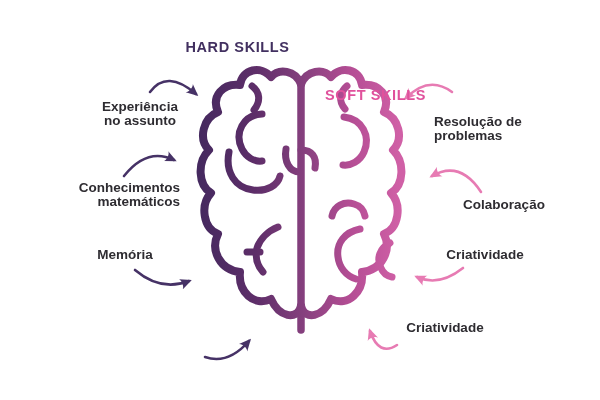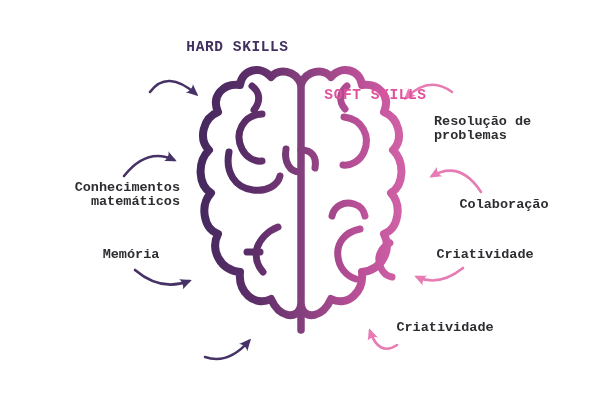--- a/index.html
+++ b/index.html
@@ -1,38 +1,38 @@
 <!DOCTYPE html>
 <html><head>
 <meta charset="utf-8">
 <style>
   html,body{margin:0;padding:0;background:#ffffff;}
   .canvas{
     position:relative;
     width:580px;height:400px;
     background:#ffffff;
     overflow:hidden;
-    font-family:Liberation Mono, monospace;
+    font-family:Liberation Sans, sans-serif;
   }
   .diagram-svg{position:absolute;left:0;top:0;width:600px;height:400px;}
   .title{
     position:absolute;top:40px;margin:0;
     font-size:14.5px;font-weight:700;letter-spacing:.6px;
     line-height:1;
   }
   .title.hard{left:160px;width:155px;text-align:center;color:#423060;}
   .title.soft{left:298px;width:155px;text-align:center;color:#e0519c;margin-top:48px;}
   .label{
     position:absolute;
     font-size:13.5px;font-weight:700;color:#2e2c31;
     line-height:1.07;white-space:pre-line;
   }
   .lbl-exp{left:80px;top:100px;width:120px;text-align:center;}
   .lbl-con{left:45px;top:181px;width:135px;text-align:right;}
-  .lbl-mem{left:81px;top:248px;width:100px;text-align:center;}
+  .lbl-mem{left:75px;top:248px;width:100px;text-align:center;}
   .lbl-hab{left:87px;top:329px;width:160px;text-align:center;}
   .lbl-res{left:434px;top:115px;width:115px;text-align:left;}
   .lbl-col{left:444px;top:198px;width:120px;text-align:center;}
   .lbl-cur{left:425px;top:248px;width:120px;text-align:center;}
   .lbl-cri{left:385px;top:321px;width:120px;text-align:center;}
 </style>
 </head>
 <body>
 
 <div class="canvas">
@@ -108,20 +108,22 @@
       <path stroke="#e77bb3" d="M 452 92 Q 429 75, 406 98" marker-end="url(#headSoft)"></path>
       <path stroke="#e77bb3" d="M 481 192 Q 460 160, 432 176" marker-end="url(#headSoft)"></path>
       <path stroke="#e77bb3" d="M 463 268 Q 439 287, 417 277" marker-end="url(#headSoft)"></path>
       <path stroke="#e77bb3" d="M 397 345 Q 379 357, 370 331" marker-end="url(#headSoft)"></path>
     </g>
   </svg>
 
   <h1 class="title hard">HARD SKILLS</h1>
   <h1 class="title soft">SOFT SKILLS</h1>
 
+  <div class="label lbl-exp">Experiência
+no assunto</div>
   <div class="label lbl-con">Conhecimentos
 matemáticos</div>
   <div class="label lbl-mem">Memória</div>
 
   <div class="label lbl-res">Resolução de
 problemas</div>
   <div class="label lbl-col">Colaboração</div>
   <div class="label lbl-cur">Criatividade</div>
   <div class="label lbl-cri">Criatividade</div>
 

